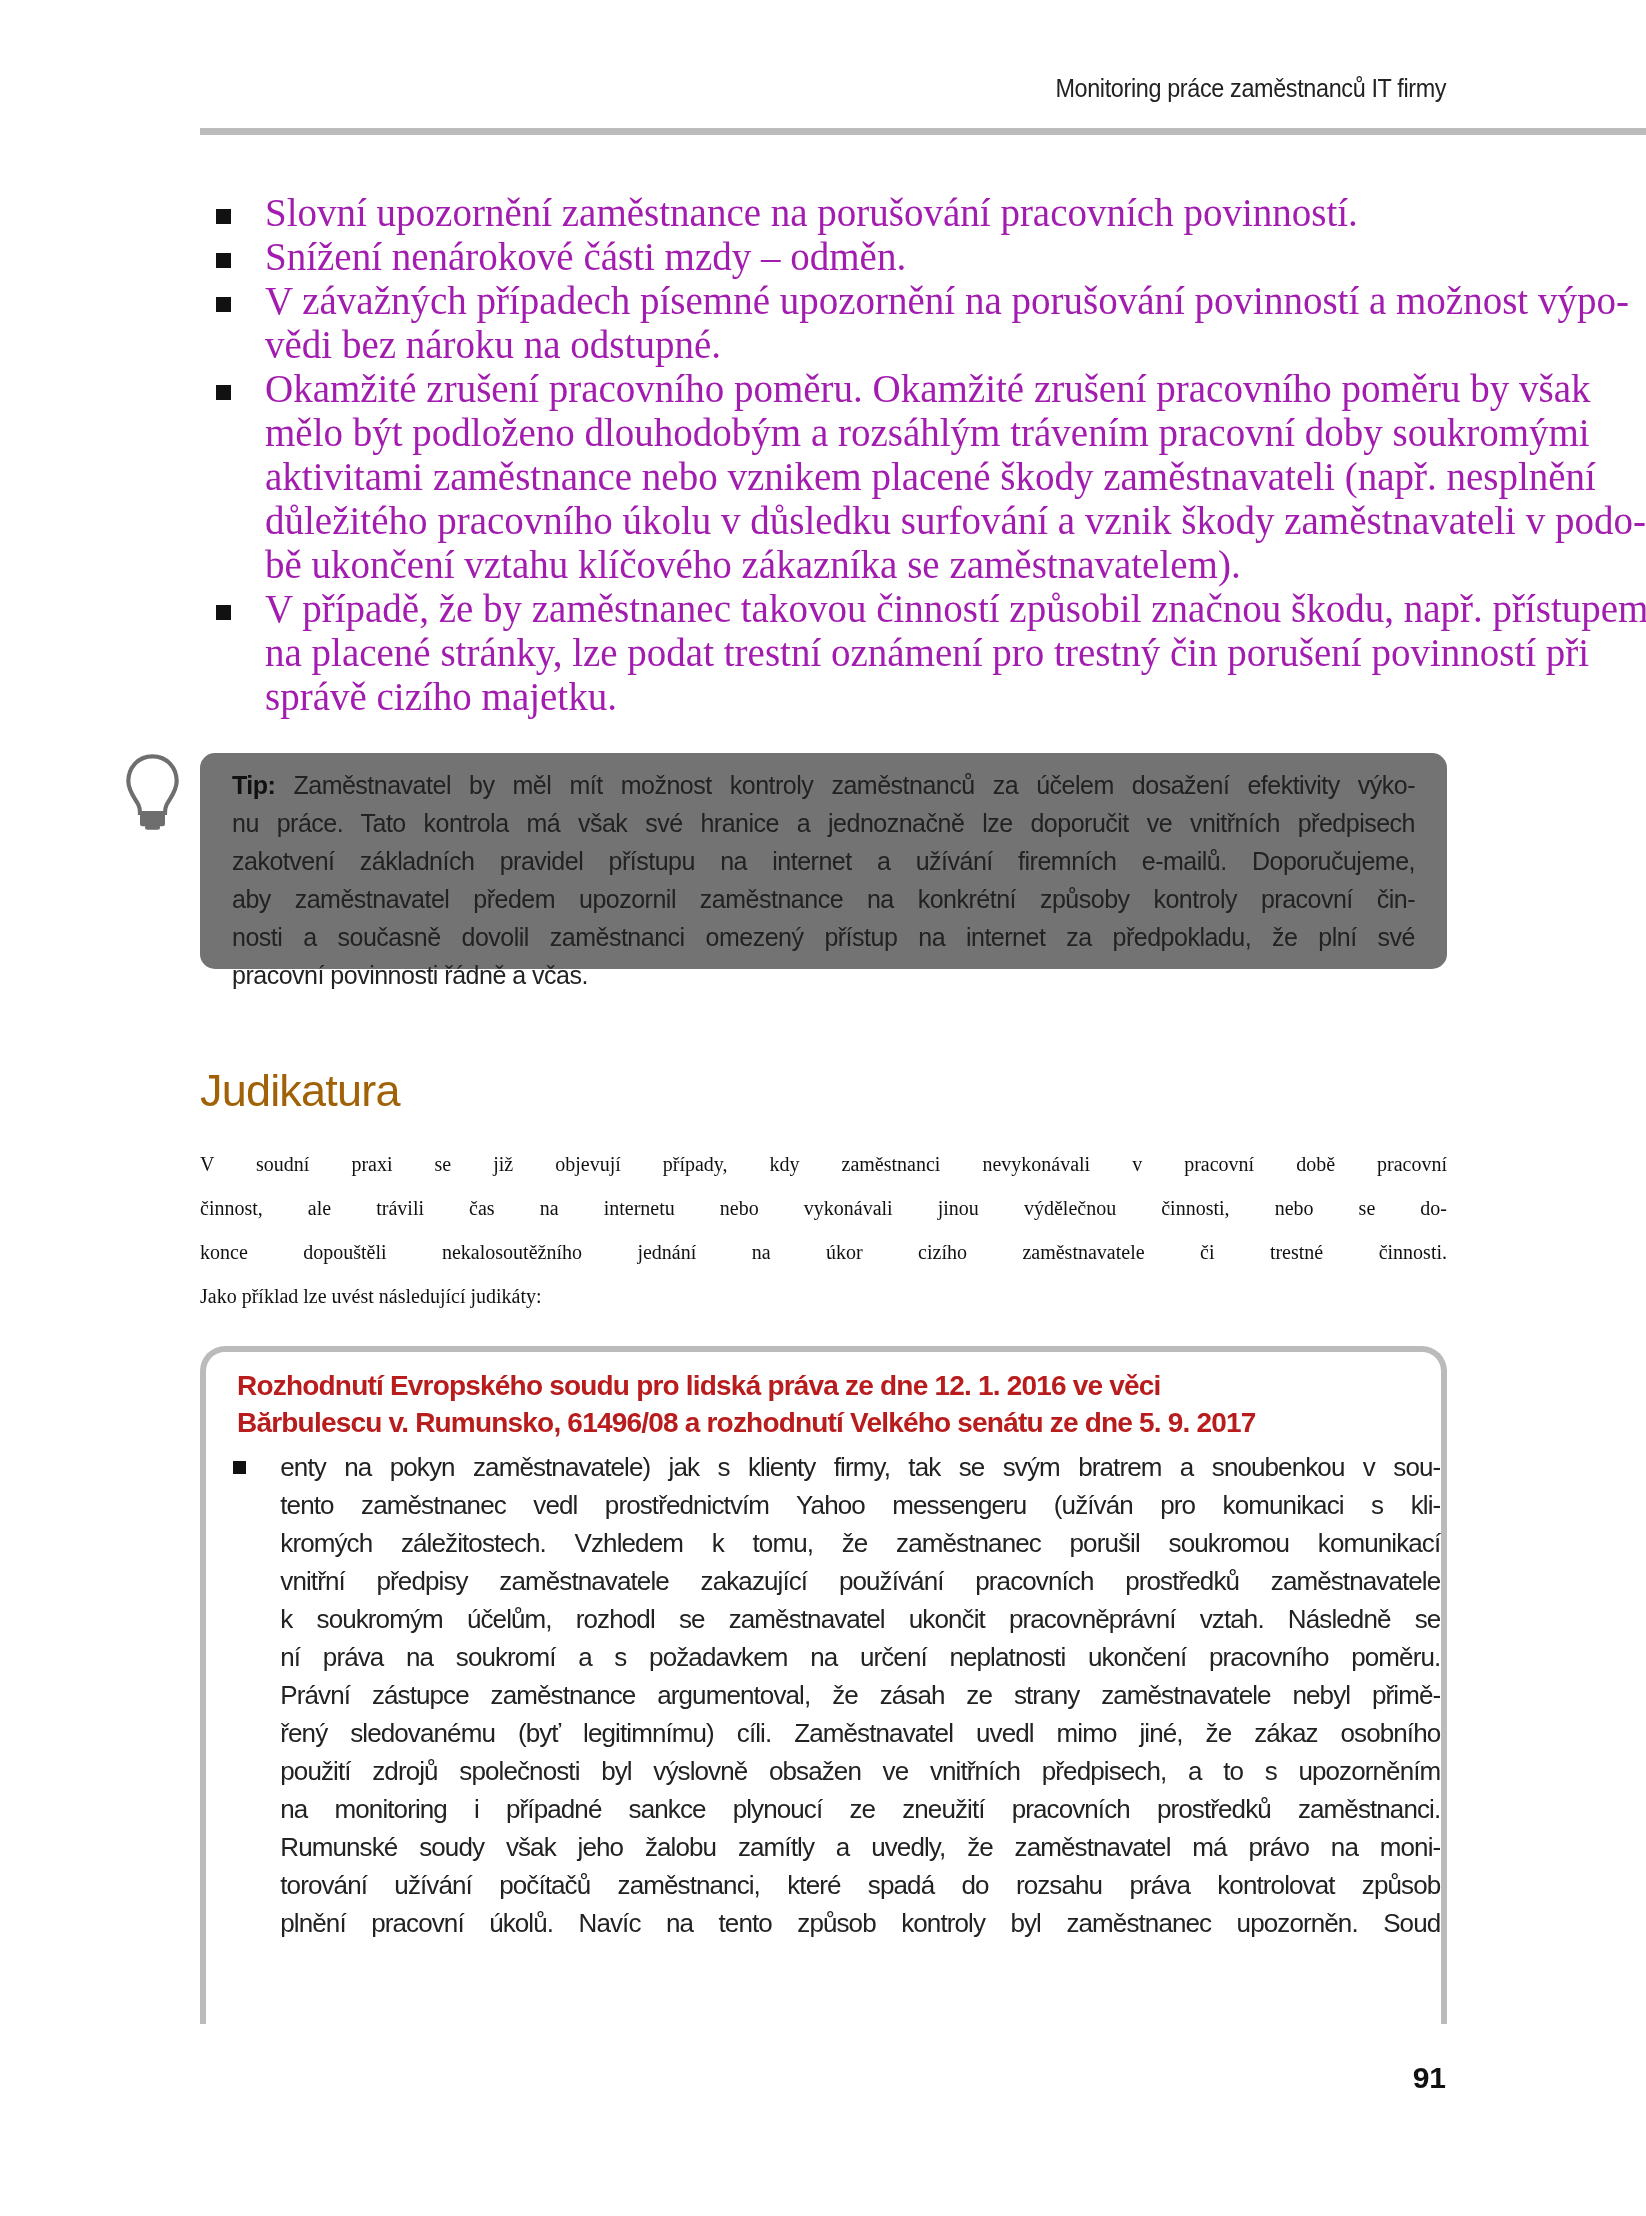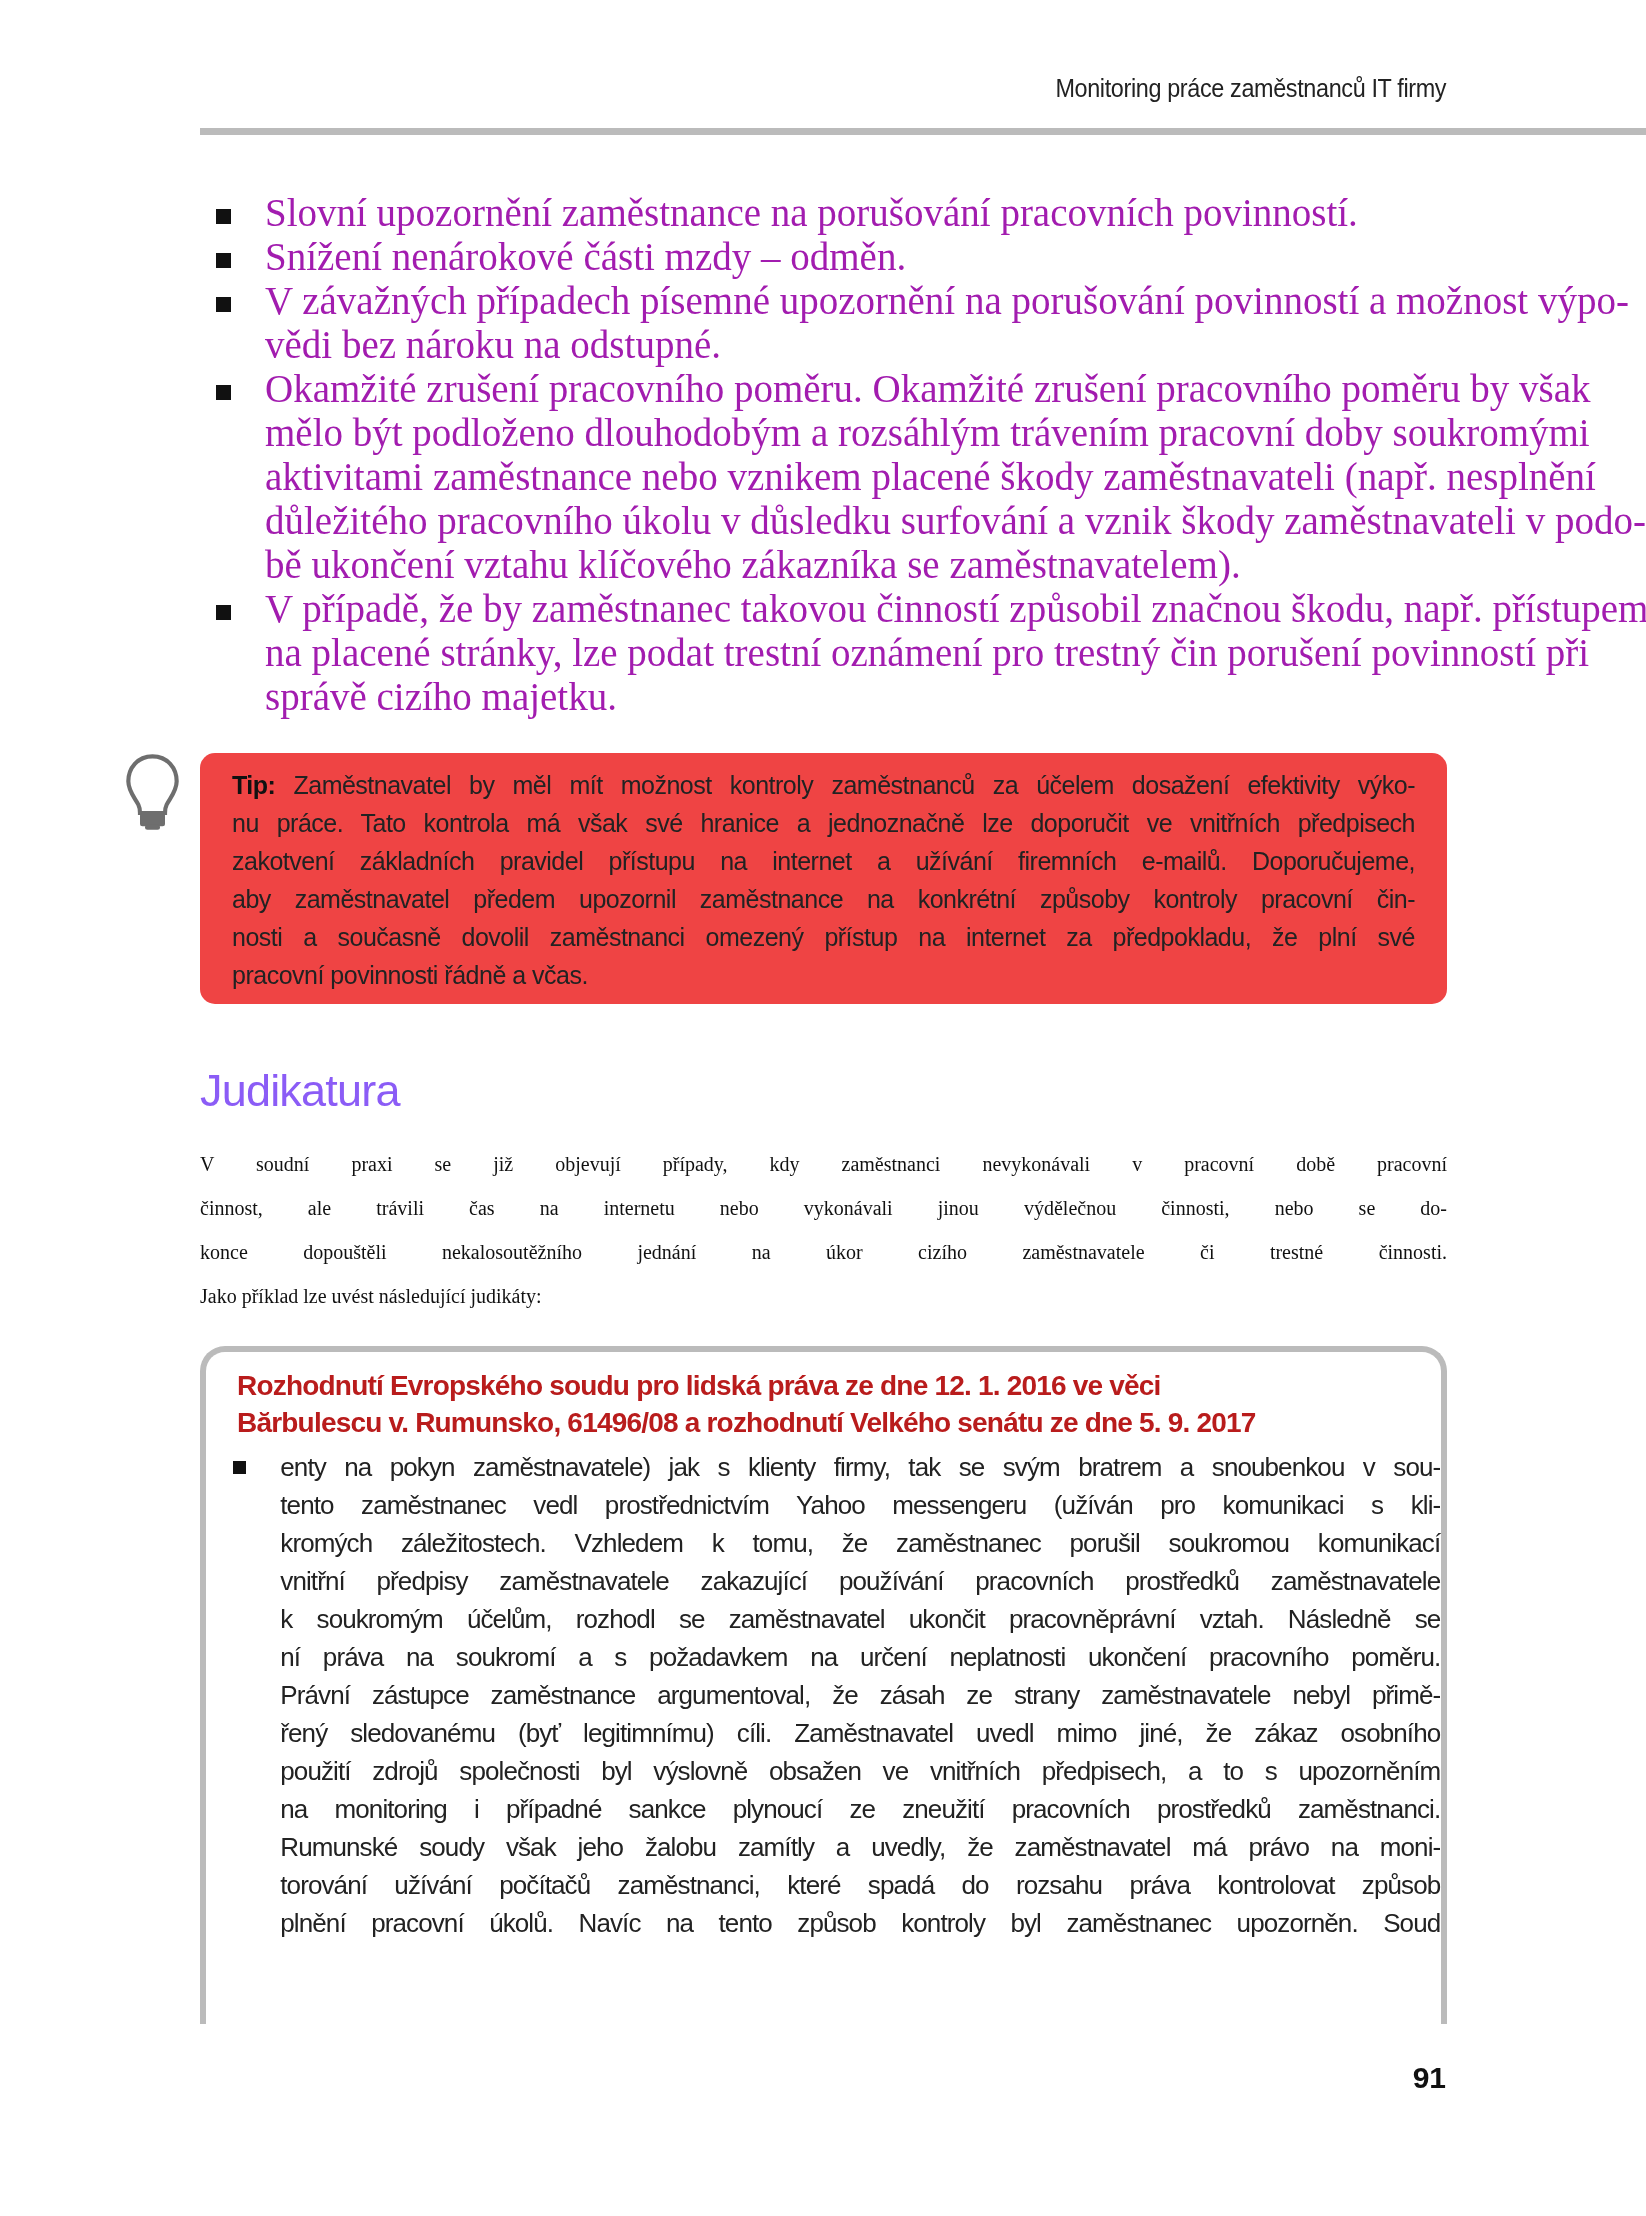--- a/index.html
+++ b/index.html
@@ -13,29 +13,29 @@
 
   .serif-list { position: absolute; left: 208px; width: 1239px; top: 191px; margin: 0; padding: 0; list-style: none;
     font-family: "Liberation Serif", serif; font-size: 39px; line-height: 44px; color: #a21caf; }
   .serif-list li { position: relative; padding-left: 57px; text-align: justify; }
   .serif-list .sq { position: absolute; left: 8.3px; top: 17.5px; width: 15px; height: 15px; background: #111; }
   .serif-list .line { display: block; text-align: justify; text-align-last: justify; white-space: nowrap; }
   .serif-list .line.last { text-align-last: left; }
 
   .bulb { position: absolute; left: 125px; top: 753px; width: 55px; height: 80px; }
 
-  .tip-box { position: absolute; left: 200px; top: 753px; width: 1247px; height: 251px; background: #ef4444; border-radius: 15px; }
+  .tip-box { position: absolute; left: 200px; top: 753px; width: 1247px; height: 216px; background: #737373; border-radius: 15px; }
   .tip-text { position: absolute; left: 32px; top: 13.3px; width: 1183px;
     font-family: "Liberation Sans", sans-serif; font-size: 25px; line-height: 38px; color: #222; }
   .tip-text .line { display: block; white-space: nowrap; text-align: justify; text-align-last: justify; letter-spacing: -0.5px; }
   .tip-text .line.last { text-align-last: left; }
   .tip-label { font-weight: bold; color: #111; }
 
   .section-heading { position: absolute; left: 200px; top: 1065px; margin: 0;
-    font-family: "Liberation Sans", sans-serif; font-size: 45px; font-weight: normal; color: #8b5cf6; letter-spacing: -0.8px; }
+    font-family: "Liberation Sans", sans-serif; font-size: 45px; font-weight: normal; color: #a16207; letter-spacing: -0.8px; }
 
   .intro { position: absolute; left: 200px; top: 1142px; width: 1247px;
     font-family: "Liberation Serif", serif; font-size: 20px; line-height: 44px; color: #111; }
   .intro .line { display: block; white-space: nowrap; text-align: justify; text-align-last: justify; }
   .intro .line.last { text-align-last: left; }
 
   .case-box { position: absolute; left: 200px; top: 1346px; width: 1247px; height: 678px;
     border: 6.7px solid #bbbbbb; border-bottom: none; border-radius: 25px 25px 0 0; box-sizing: border-box; }
   .case-title { position: absolute; left: 31px; top: 15px; width: 1198px;
     font-family: "Liberation Sans", sans-serif; font-weight: bold; font-size: 28px; line-height: 37px; color: #b91c1c; letter-spacing: -0.8px; }

